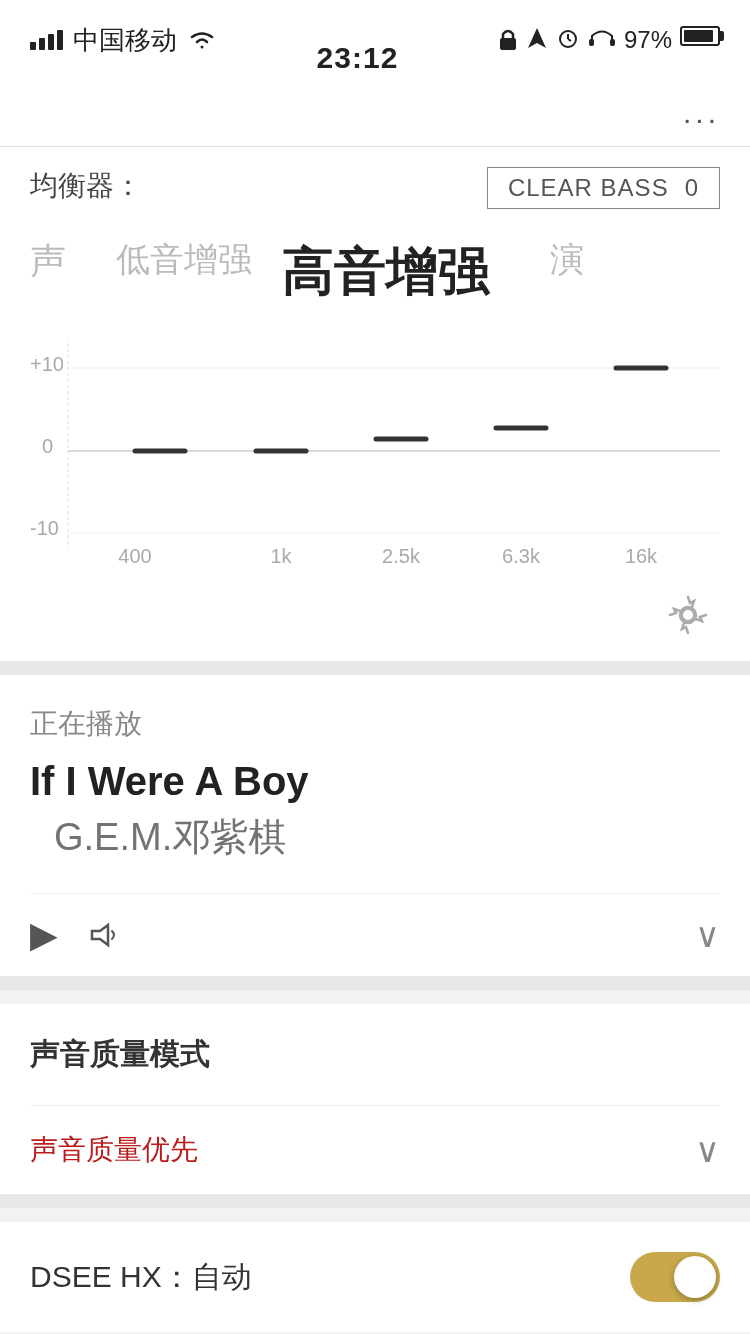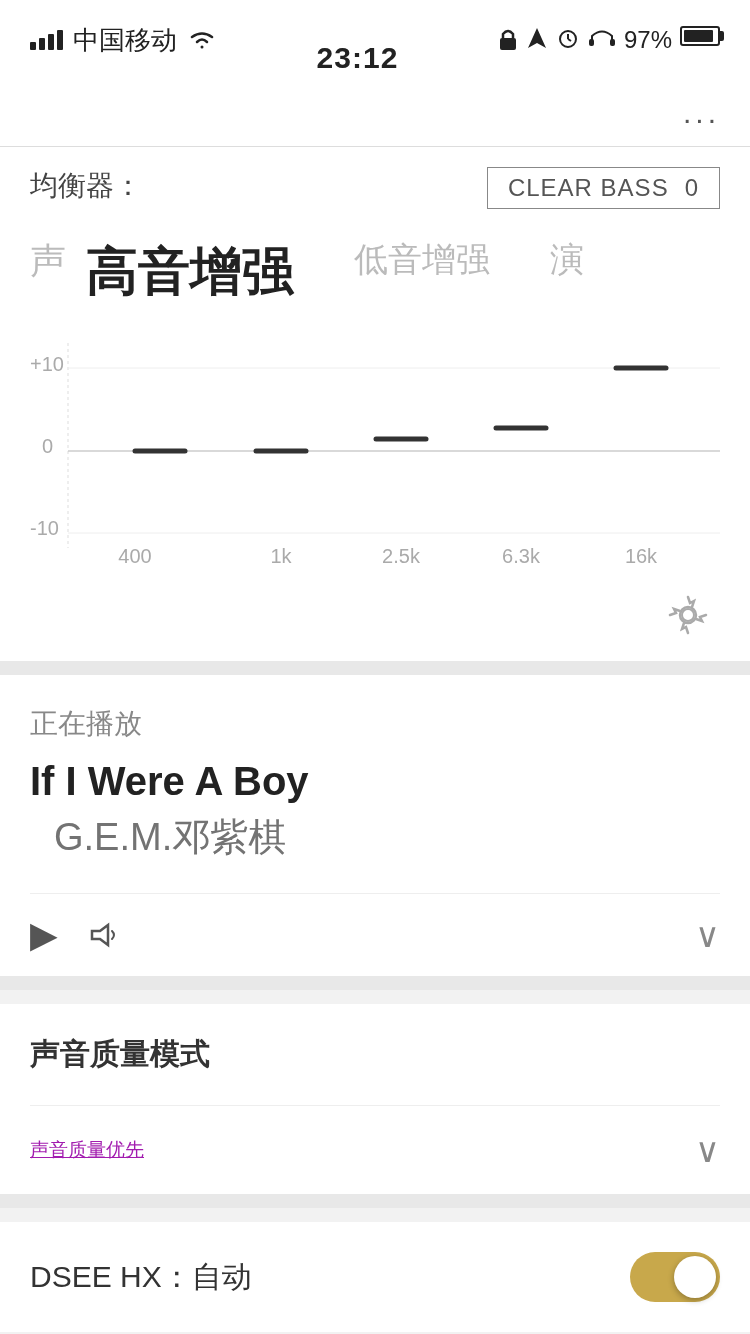--- a/index.html
+++ b/index.html
@@ -233,23 +233,22 @@
       font-weight: 700;
     }
     .quality-dropdown-row {
       display: flex;
       align-items: center;
       justify-content: space-between;
       padding: 24px 0 24px 0;
       border-top: 1px solid #eee;
     }
     .quality-dropdown-label {
-      font-size: 19px;
-      color: #a21caf;
-      text-decoration: underline;
+      font-size: 28px;
+      color: #b91c1c;
     }
 
     
     .dsee-section {
       background: #fff;
       margin-top: 14px;
       padding: 30px 30px 30px 30px;
     }
     .dsee-row {
       display: flex;
@@ -348,22 +347,22 @@
   <div class="eq-header">
     <span class="eq-label">均衡器：</span>
     <button class="clear-bass-btn">
       <span>CLEAR BASS</span>
       <span class="clear-bass-value">0</span>
     </button>
   </div>
 
   <div class="eq-tabs">
     <span class="eq-tab left-partial">声</span>
+    <span class="eq-tab" style="font-size:34px;color:#bbb;padding-left:30px;">低音增强</span>
     <span class="eq-tab active">高音增强</span>
-    <span class="eq-tab" style="font-size:34px;color:#bbb;padding-left:30px;">低音增强</span>
     <span class="eq-tab" style="font-size:34px;color:#bbb;padding-left:30px;">演</span>
   </div>
 
   <div class="eq-chart">
     <svg viewBox="0 0 690 240" preserveAspectRatio="none">
 
       <text x="0" y="38" font-size="20" fill="#aaa" font-family="Arial">+10</text>
       <text x="12" y="120" font-size="20" fill="#aaa" font-family="Arial">0</text>
       <text x="0" y="202" font-size="20" fill="#aaa" font-family="Arial">-10</text>
 

